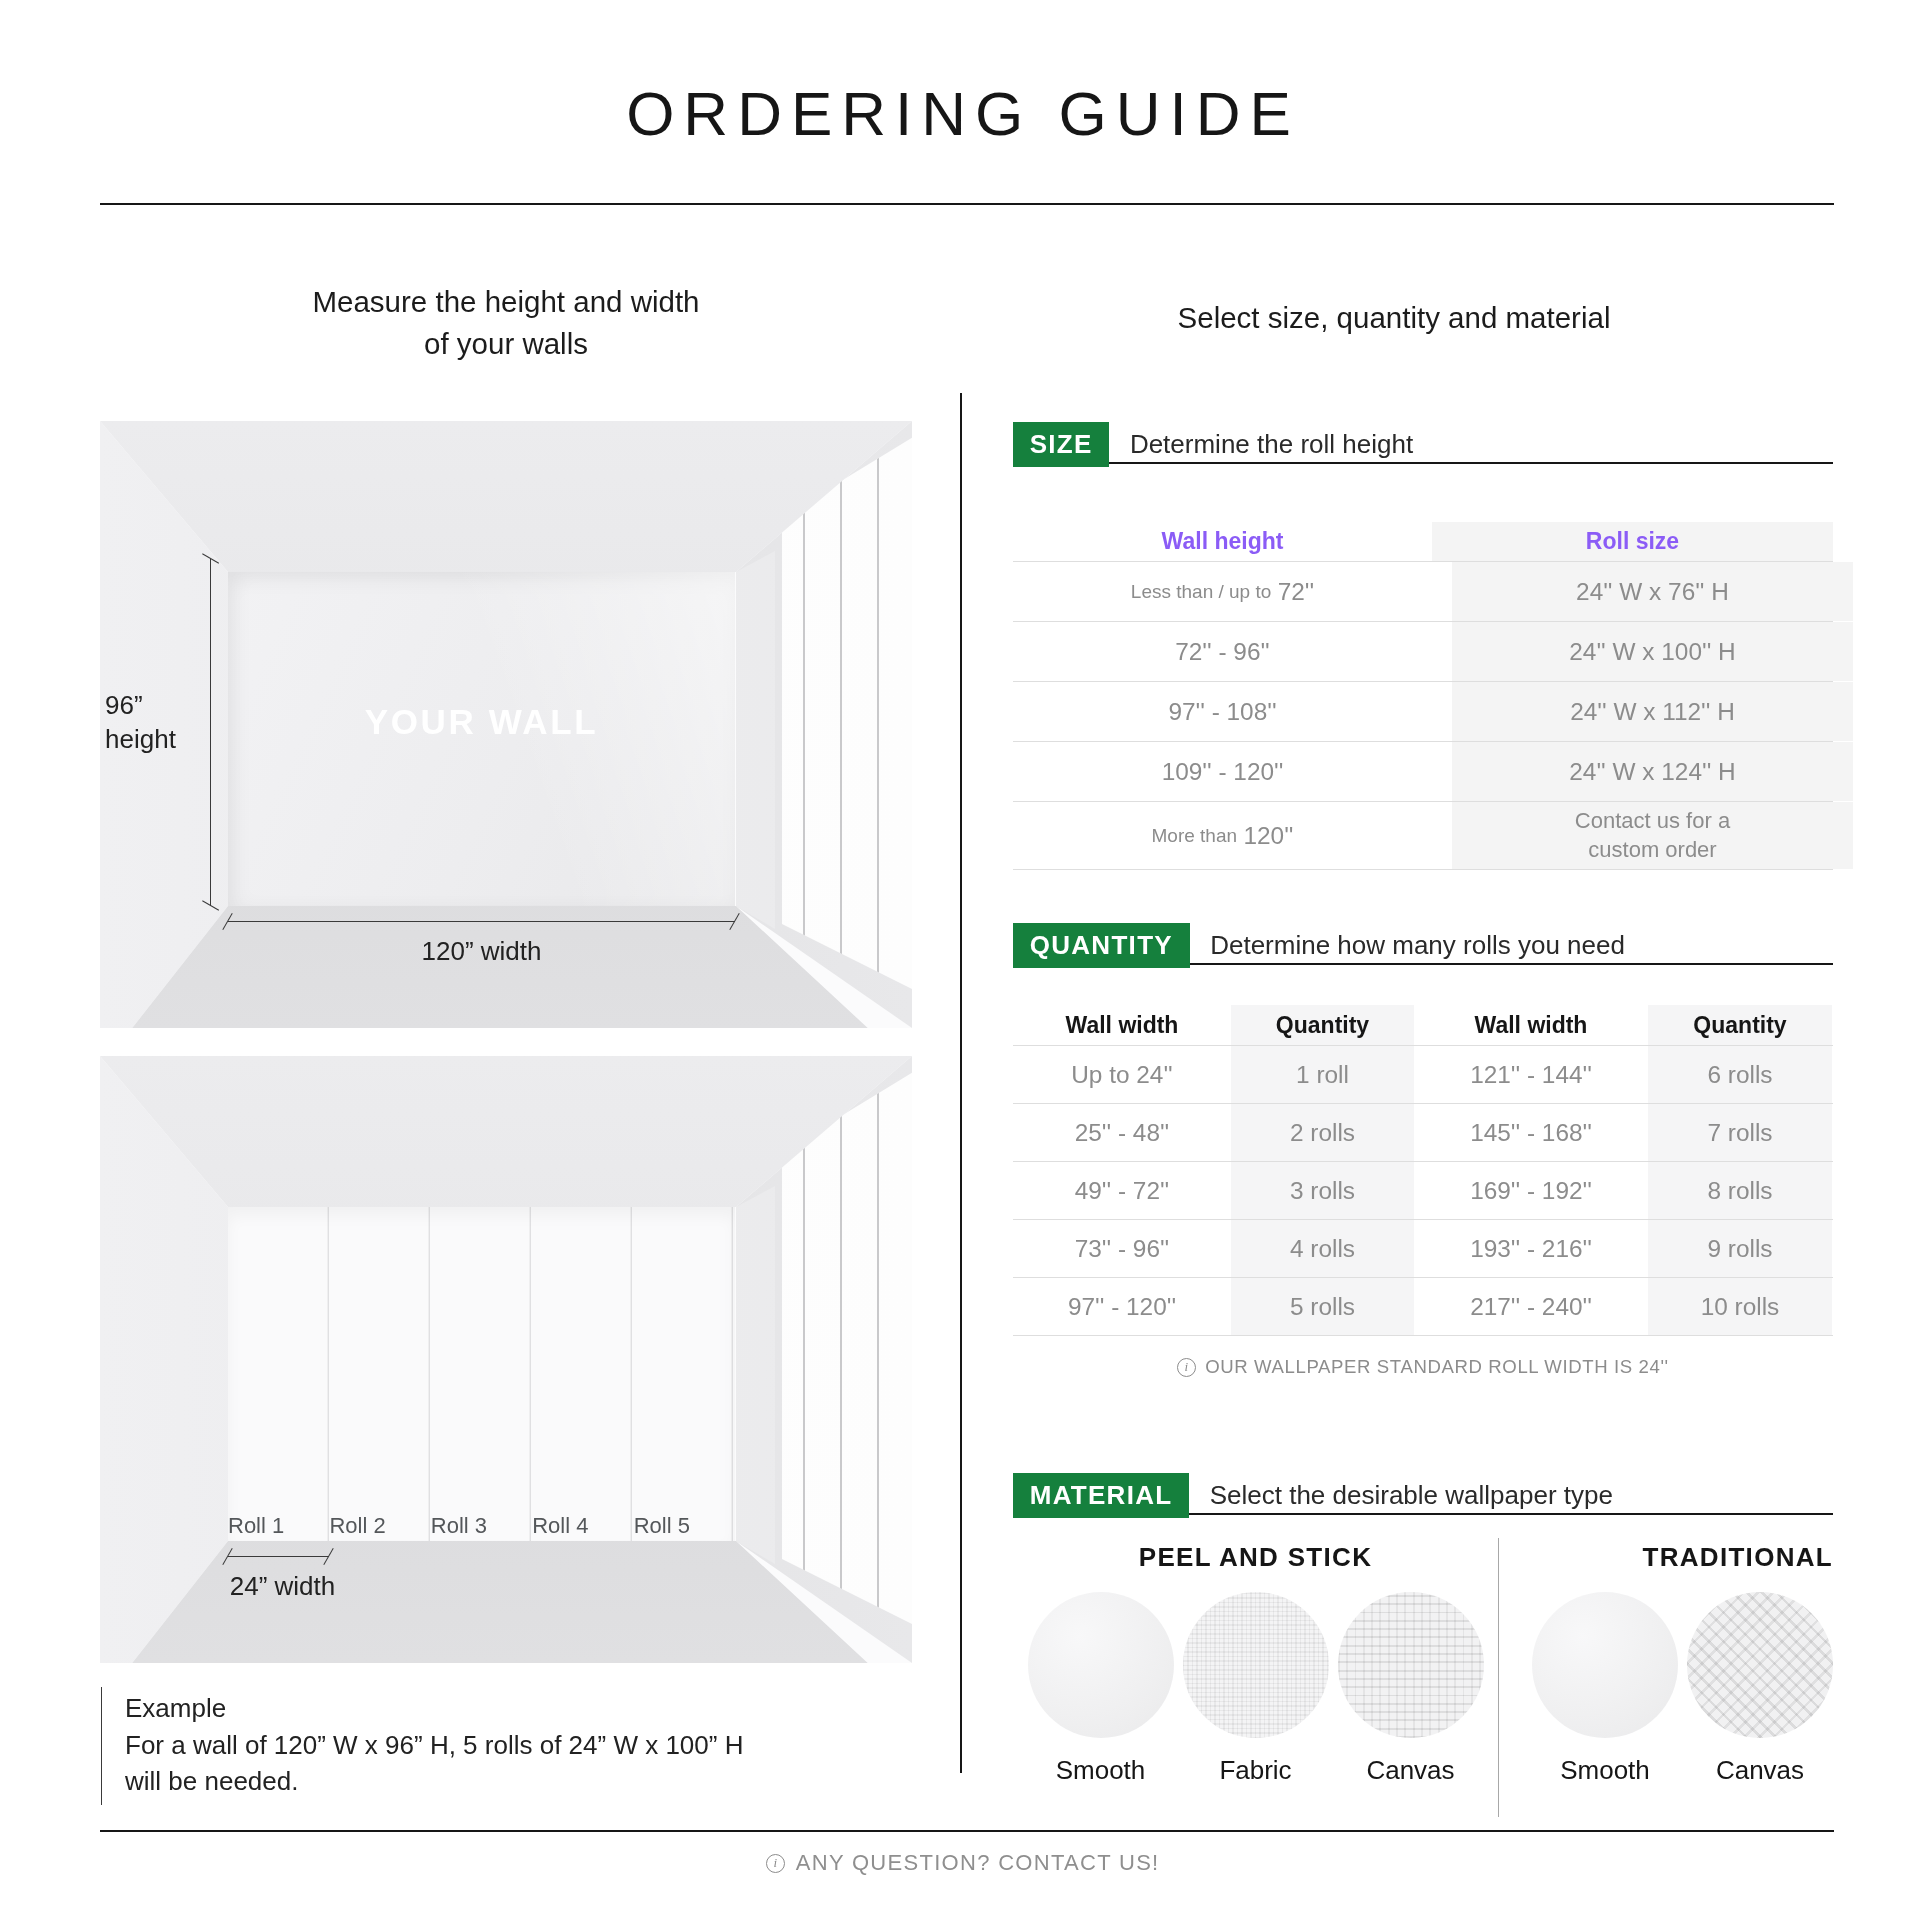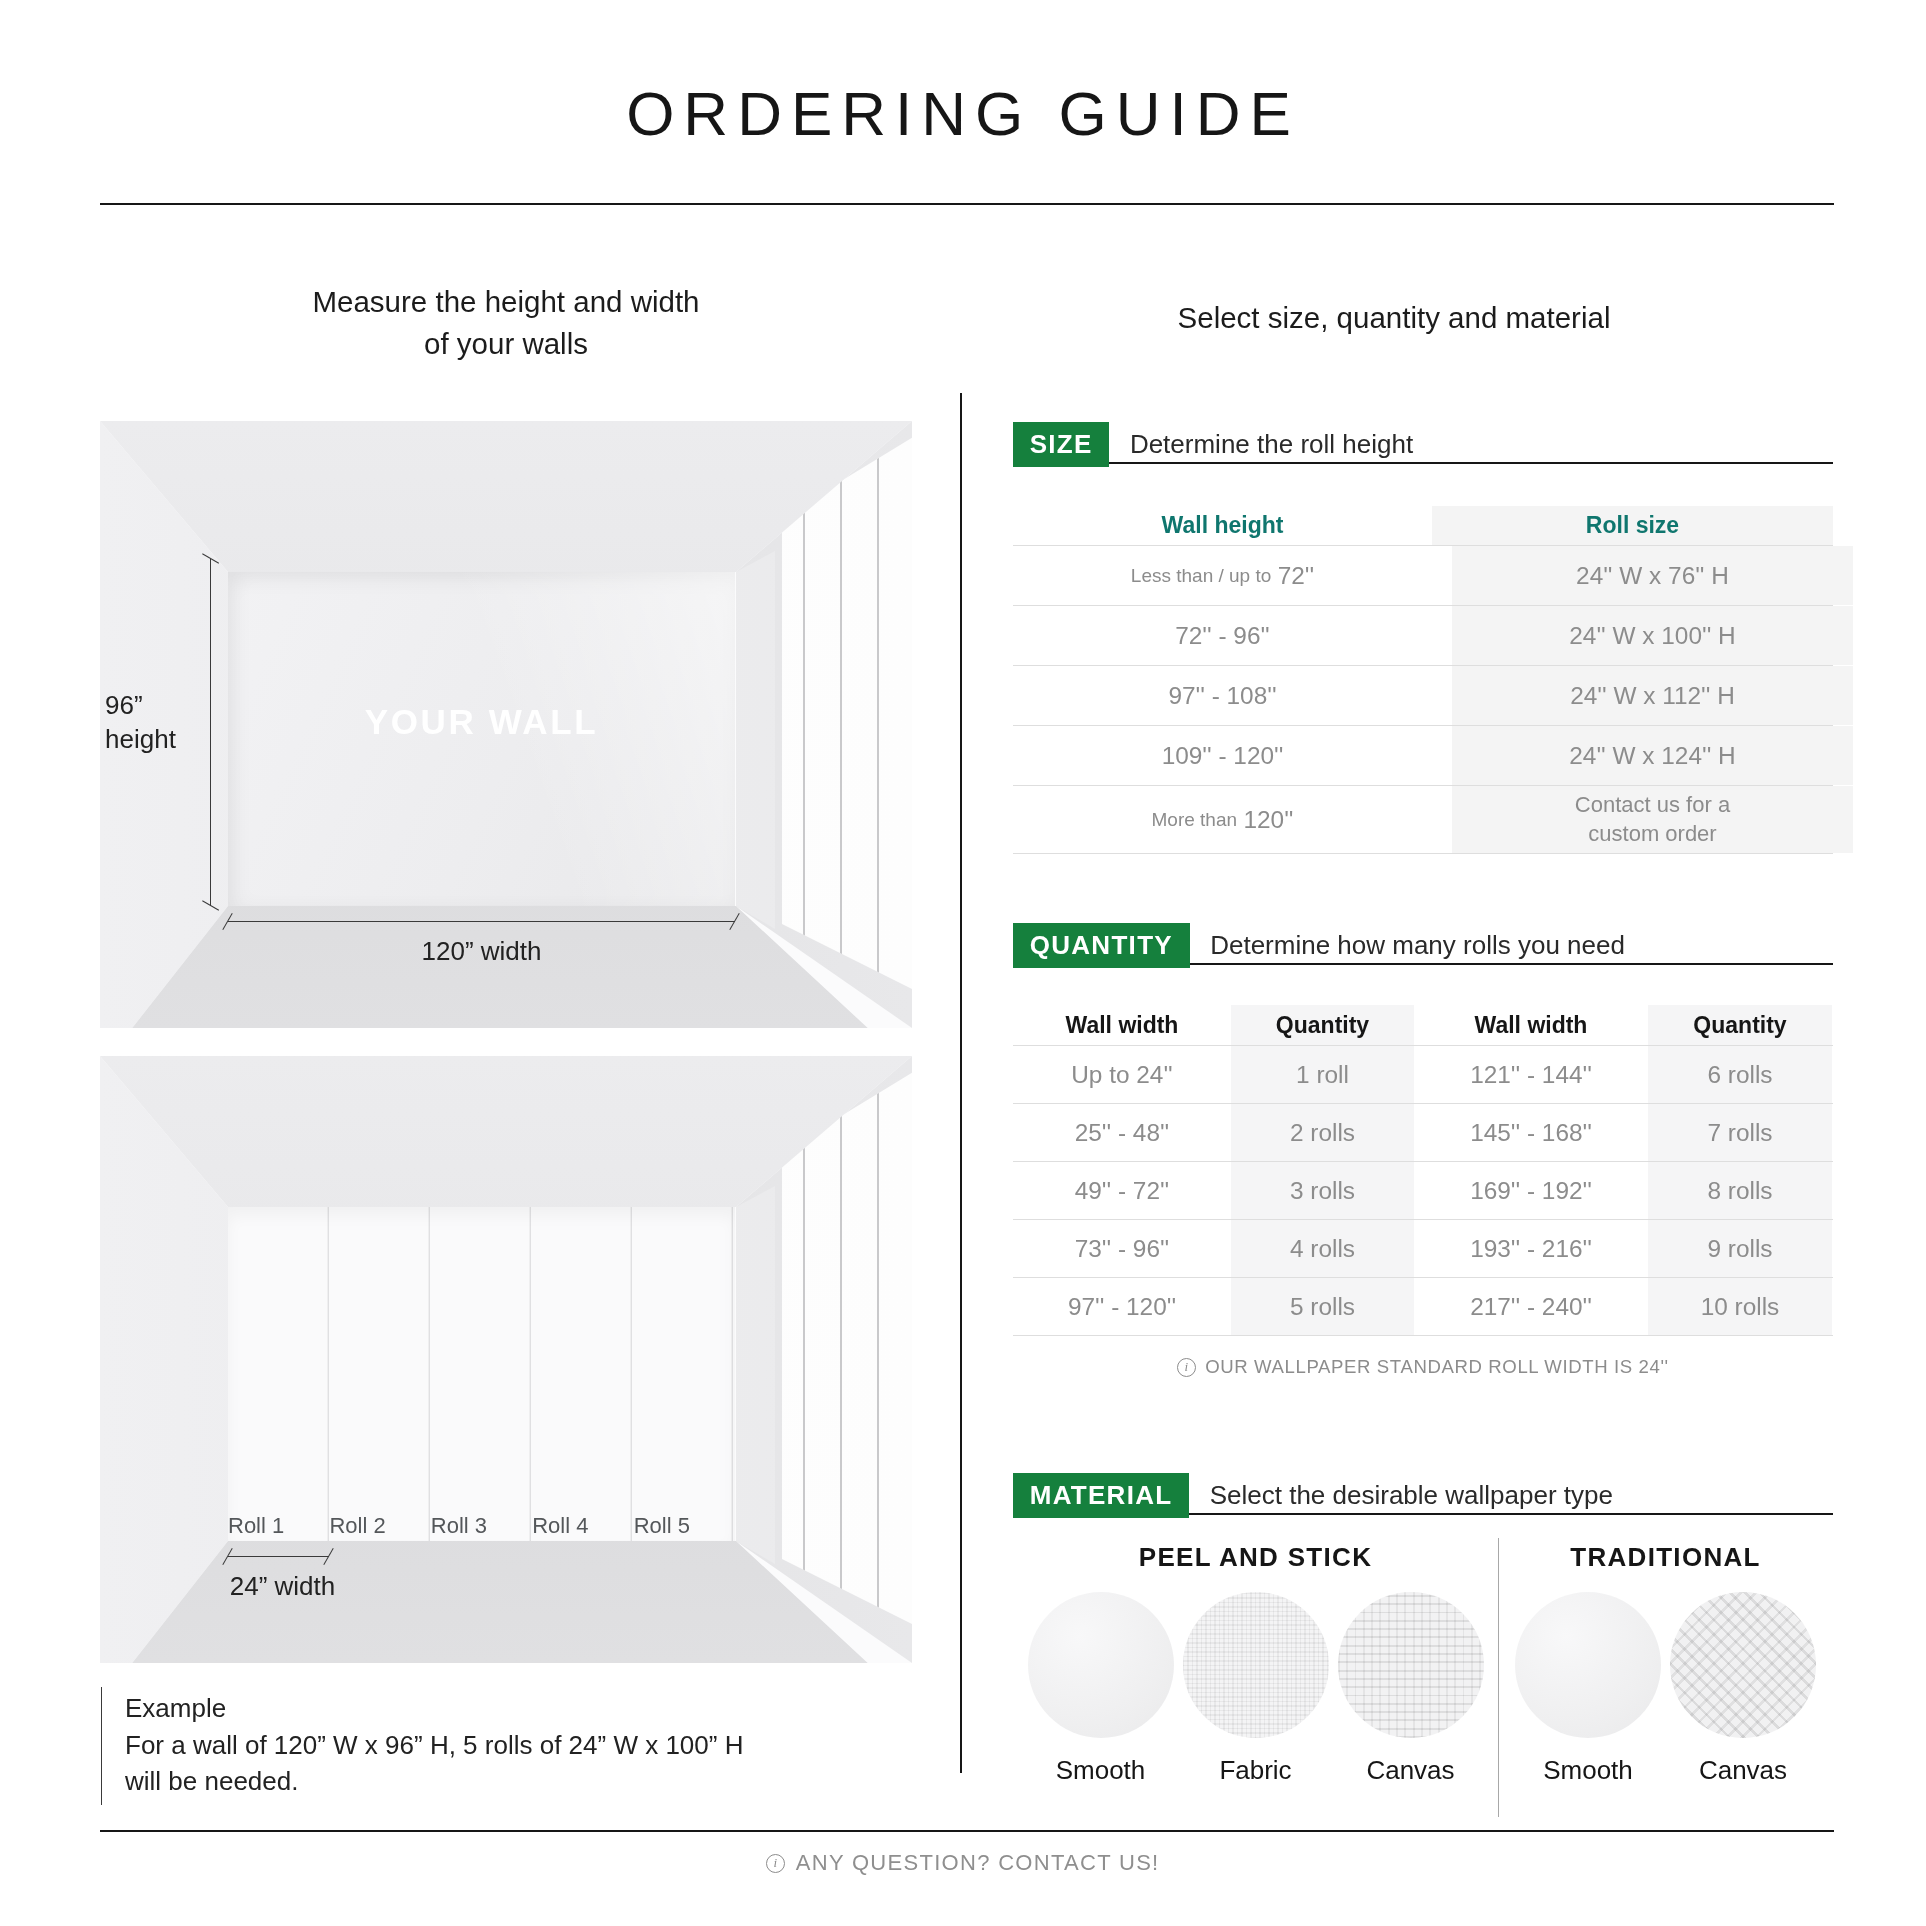--- a/index.html
+++ b/index.html
@@ -81,21 +81,21 @@
     padding:0 16.7px; font-size:26px; font-weight:700; letter-spacing:1.3px; position:relative; z-index:2; }
   .sec-title { display:flex; align-items:center; margin-left:20.5px; font-size:26px; color:#2a2a2a; }
   .sec-size { top:422px; } .sec-quantity { top:923px; } .sec-material { top:1473px; }
 
   
   .size-table { position:absolute; top:506px; left:0; width:820px; font-size:24.4px; color:#8c8c8c; }
   .st-row { display:grid; grid-template-columns:419px 401px; }
   .st-row + .st-row { border-top:1.3px solid #dedede;gap:20px; }
   .size-table .st-row:last-child { border-bottom:1.3px solid #dedede; }
   .st-cell { display:flex; align-items:center; justify-content:center; text-align:center; }
-  .st-header .st-cell { height:39px; font-weight:700; color:#0f766e; font-size:23px; }
+  .st-header .st-cell { height:39px; font-weight:700; color:#8b5cf6; font-size:23px;margin-top:16px; }
   .st-row.data .st-cell { height:59px; }
   .st-row.last .st-cell { height:67px; }
   .st-cell.alt { background:#f4f4f4; }
   .pfx { font-size:19px; margin-right:6.4px; }
   .two-line { flex-direction:column; font-size:22px; line-height:1.3; }
 
   
   .q-table { position:absolute; top:1005px; left:0; width:820px; font-size:24.4px; color:#8c8c8c; }
   .q-row { display:grid; grid-template-columns:218px 183px 234px 184px; }
   .q-row + .q-row { border-top:1.3px solid #dedede; }
@@ -108,21 +108,21 @@
   .info-note { position:absolute; top:1356px; left:0; width:100%; display:flex; align-items:center;
     justify-content:center; gap:9px; font-size:18.6px; letter-spacing:0.6px; color:#8c8c8c; }
   .info-icon { width:19px; height:19px; border:1.3px solid #8c8c8c; border-radius:50%; flex:0 0 auto;
     display:flex; align-items:center; justify-content:center; font-size:13px; font-style:italic;
     font-family:"Liberation Serif","DejaVu Serif",serif; color:#8c8c8c; }
 
   
   .mat-groups { position:absolute; top:1542px; left:0; width:820px; display:flex; }
   .mat-group { display:flex; flex-direction:column; }
   .mat-group.peel { width:485px; }
-  .mat-group.trad { width:335px; }
+  .mat-group.trad { width:335px;align-items:flex-end; }
   .g-title { text-align:center; font-size:26px; font-weight:700; letter-spacing:1.3px; color:#161616; }
   .swatches { display:flex; justify-content:center; gap:9px; margin-top:19px; }
   .swatch { width:146px; display:flex; flex-direction:column; align-items:center; }
   .circle { width:146px; height:146px; border-radius:50%; }
   .tex-smooth { background:radial-gradient(circle at 35% 30%,#f8f8f9 0%,#eeeeef 70%,#e9e9ea 100%); }
   .tex-fabric { background:
       repeating-linear-gradient(0deg,rgba(0,0,0,0.05) 0 1.3px,rgba(0,0,0,0) 1.3px 4.5px),
       repeating-linear-gradient(90deg,rgba(0,0,0,0.05) 0 1.3px,rgba(0,0,0,0) 1.3px 4.5px),#f4f4f5; }
   .tex-canvas { background:
       repeating-linear-gradient(0deg,rgba(0,0,0,0.085) 0 1.9px,rgba(0,0,0,0) 1.9px 8.3px),

